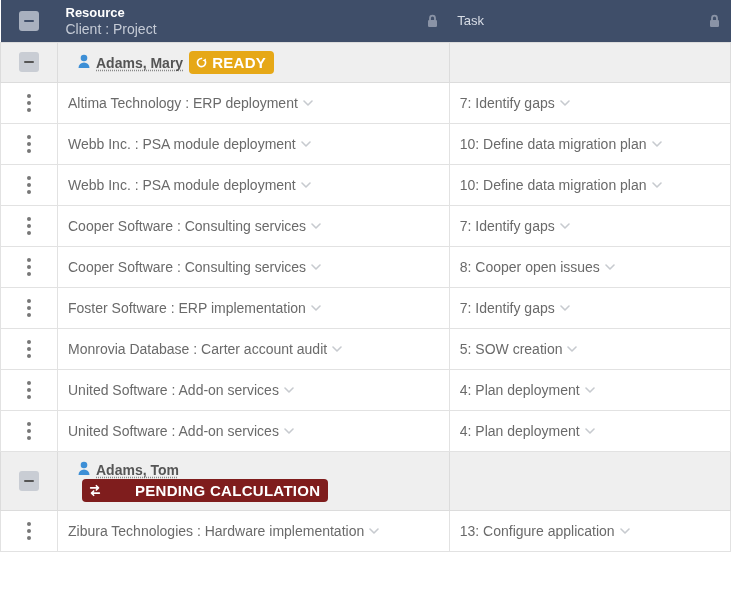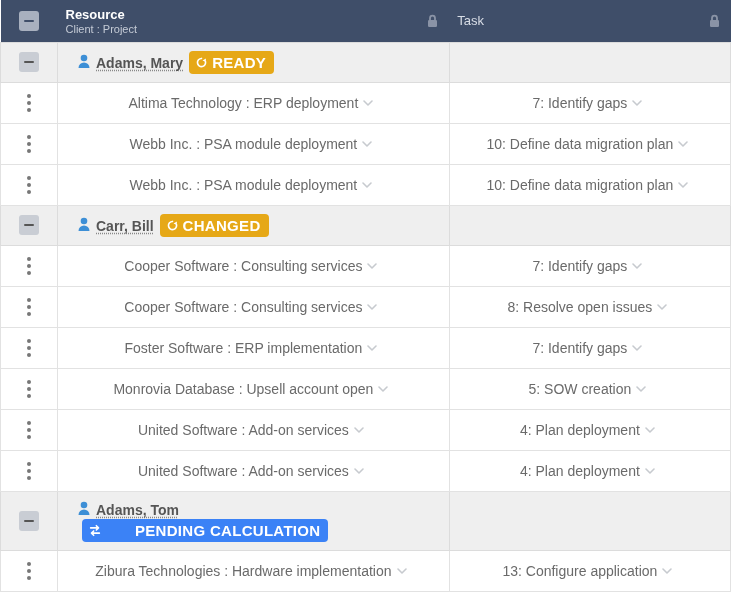--- a/index.html
+++ b/index.html
@@ -41,21 +41,21 @@
     cursor: pointer;
     color: #3f4e69;
   }
   .collapse-btn.light {
     background: #c9cdd4;
     color: #555;
   }
   .collapse-btn svg { display: block; }
 
   .header-title { font-weight: 700; color:#fff; }
-  .header-sub { font-size: 11px; color: #c5cbd6; margin-top:1px; }
+  .header-sub { font-size: 14px; color: #c5cbd6; margin-top:1px; }
 
   .lock-icon {
     position: absolute;
     right: 10px;
     top: 50%;
     transform: translateY(-50%);
     opacity: 0.55;
   }
   .lock-icon svg { display:block; }
 
@@ -92,34 +92,34 @@
     color: #fff;
     font-size: 15px;
     font-weight: 700;
     padding: 3px 8px 3px 6px;
     vertical-align: middle;
     margin-left: 6px;
     letter-spacing: 0.3px;
   }
   .badge-ready { background: #e6a817; }
   .badge-changed { background: #e6a817; }
-  .badge-pending { background: #3b82f6; gap: 33px; }
+  .badge-pending { background: #7f1d1d; gap: 33px; }
   .badge svg { display:block; }
 
   .data-row td {
     border: 1px solid #e2e2e2;
     padding: 0;
     height: 40px;
     vertical-align: middle;
     background:#fff;
   }
   .data-row .cell {
     display:flex;
     align-items:center;
-    justify-content:center;
+    justify-content:flex-start;
     padding: 0 10px;
     height:40px;
   }
   .data-row .cell-text {
     color:#6a6a6a;
   }
   .grip {
     display:flex;
     flex-direction:column;
     gap:3px;
@@ -269,40 +269,20 @@
           <div class="cell">
             <span class="cell-text">10: Define data migration plan</span>
             <span class="chev">
               <svg width="12" height="12" viewBox="0 0 12 12">
                 <path d="M2 4 L6 8 L10 4" fill="none" stroke="#9aa0a8" stroke-width="1.6" stroke-linecap="round" stroke-linejoin="round"></path>
               </svg>
             </span>
           </div>
         </td>
       </tr>
-      <tr class="group-row">
-        <td class="col-collapse"><span class="collapse-btn light">
-            <svg width="12" height="12" viewBox="0 0 12 12">
-              <rect x="1" y="5" width="10" height="2" rx="1" fill="#555"></rect>
-            </svg>
-          </span></td>
-        <td class="col-resource"><span class="person-icon"><svg width="16" height="16" viewBox="0 0 16 16">
-              <circle cx="8" cy="5" r="3.3" fill="#3d8fd6"></circle>
-              <path d="M2.5 15 a5.5 5.5 0 0 1 11 0 Z" fill="#3d8fd6"></path>
-            </svg></span><span class="person-name">Carr, Bill</span><span class="badge badge-changed">
-            <span>
-              <svg width="13" height="13" viewBox="0 0 16 16">
-                <path d="M8 3 a5 5 0 1 0 4.8 3.5" fill="none" stroke="#fff" stroke-width="2" stroke-linecap="round"></path>
-                <path d="M13.5 3 L13 7 L9.2 5.5 Z" fill="#fff"></path>
-              </svg>
-            </span>
-            <span>CHANGED</span>
-          </span></td>
-        <td class="col-task"></td>
-      </tr>
       <tr class="data-row">
         <td class="col-collapse">
           <div class="grip">
             <span></span>
             <span></span>
             <span></span>
           </div>
         </td>
         <td class="col-resource">
           <div class="cell">
@@ -338,21 +318,21 @@
             <span class="cell-text">Cooper Software : Consulting services</span>
             <span class="chev">
               <svg width="12" height="12" viewBox="0 0 12 12">
                 <path d="M2 4 L6 8 L10 4" fill="none" stroke="#9aa0a8" stroke-width="1.6" stroke-linecap="round" stroke-linejoin="round"></path>
               </svg>
             </span>
           </div>
         </td>
         <td class="col-task">
           <div class="cell">
-            <span class="cell-text">8: Resolve open issues</span>
+            <span class="cell-text">8: Cooper open issues</span>
             <span class="chev">
               <svg width="12" height="12" viewBox="0 0 12 12">
                 <path d="M2 4 L6 8 L10 4" fill="none" stroke="#9aa0a8" stroke-width="1.6" stroke-linecap="round" stroke-linejoin="round"></path>
               </svg>
             </span>
           </div>
         </td>
       </tr>
       <tr class="data-row">
         <td class="col-collapse">
@@ -386,21 +366,21 @@
       <tr class="data-row">
         <td class="col-collapse">
           <div class="grip">
             <span></span>
             <span></span>
             <span></span>
           </div>
         </td>
         <td class="col-resource">
           <div class="cell">
-            <span class="cell-text">Monrovia Database : Upsell account open</span>
+            <span class="cell-text">Monrovia Database : Carter account audit</span>
             <span class="chev">
               <svg width="12" height="12" viewBox="0 0 12 12">
                 <path d="M2 4 L6 8 L10 4" fill="none" stroke="#9aa0a8" stroke-width="1.6" stroke-linecap="round" stroke-linejoin="round"></path>
               </svg>
             </span>
           </div>
         </td>
         <td class="col-task">
           <div class="cell">
             <span class="cell-text">5: SOW creation</span>

